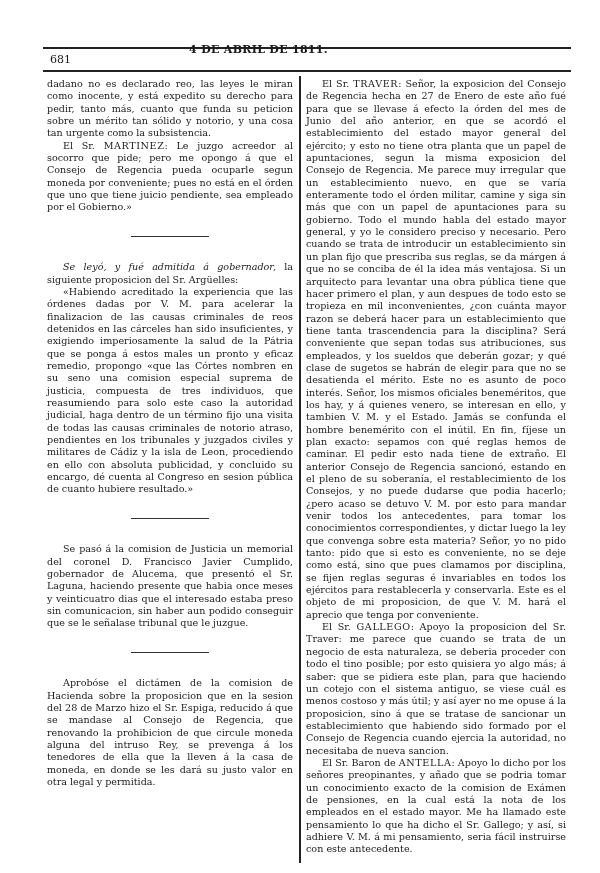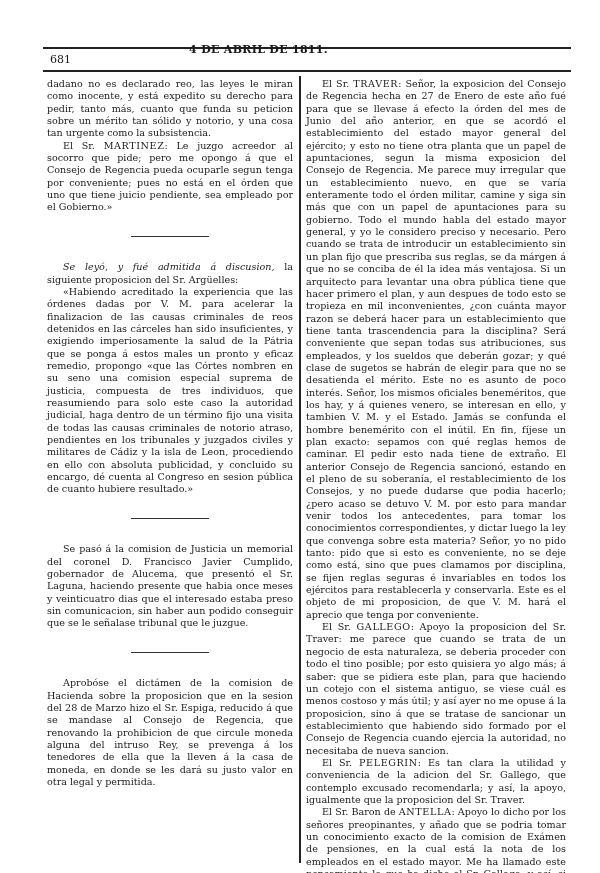--- a/index.html
+++ b/index.html
@@ -26,32 +26,31 @@
 </head>
 <body>
 
 <div class="rule rule-top"></div>
 <div class="page-number">681</div>
 <div class="running-title">4 DE ABRIL DE 1811.</div>
 <div class="rule rule-bottom"></div>
 
 <div class="col col-left">
   <p class="no-indent">dadano no es declarado reo, las leyes le miran como inocente, y está expedito su derecho para pedir, tanto más, cuanto que funda su peticion sobre un mérito tan sólido y notorio, y una cosa tan urgente como la subsistencia.</p>
-  <p><span>El Sr. </span><span class="speaker">MARTINEZ</span><span>: Le juzgo acreedor al socorro que pide; pero me opongo á que el Consejo de Regencia pueda ocuparle segun tenga por conveniente; pues no está en el órden que uno que tiene juicio pendiente, sea empleado por el Gobierno.»</span></p>
+  <p><span>El Sr. </span><span class="speaker">MARTINEZ</span><span>: Le juzgo acreedor al socorro que pide; pero me opongo á que el Consejo de Regencia pueda ocuparle segun moneda por conveniente; pues no está en el órden que uno que tiene juicio pendiente, sea empleado por el Gobierno.»</span></p>
   <div class="sep big"></div>
-  <p><em>Se leyó, y fué admitida á discusion,</em><span> la siguiente proposicion del Sr. Argüelles:</span></p>
+  <p><em>Se leyó, y fué admitida á gobernador,</em><span> la siguiente proposicion del Sr. Argüelles:</span></p>
   <p>«Habiendo acreditado la experiencia que las órdenes dadas por V. M. para acelerar la finalizacion de las causas criminales de reos detenidos en las cárceles han sido insuficientes, y exigiendo imperiosamente la salud de la Pátria que se ponga á estos males un pronto y eficaz remedio, propongo «que las Córtes nombren en su seno una comision especial suprema de justicia, compuesta de tres individuos, que reasumiendo para solo este caso la autoridad judicial, haga dentro de un término fijo una visita de todas las causas criminales de notorio atraso, pendientes en los tribunales y juzgados civiles y militares de Cádiz y la isla de Leon, procediendo en ello con absoluta publicidad, y concluido su encargo, dé cuenta al Congreso en sesion pública de cuanto hubiere resultado.»</p>
   <div class="sep big"></div>
   <p>Se pasó á la comision de Justicia un memorial del coronel D. Francisco Javier Cumplido, gobernador de Alucema, que presentó el Sr. Laguna, haciendo presente que habia once meses y veinticuatro dias que el interesado estaba preso sin comunicacion, sin haber aun podido conseguir que se le señalase tribunal que le juzgue.</p>
   <div class="sep big"></div>
   <p>Aprobóse el dictámen de la comision de Hacienda sobre la proposicion que en la sesion del 28 de Marzo hizo el Sr. Espiga, reducido á que se mandase al Consejo de Regencia, que renovando la prohibicion de que circule moneda alguna del intruso Rey, se prevenga á los tenedores de ella que la lleven á la casa de moneda, en donde se les dará su justo valor en otra legal y permitida.</p>
 
 </div>
 
 <div class="divider"></div>
 
 <div class="col col-right">
   <p><span>El Sr. </span><span class="speaker">TRAVER</span><span>: Señor, la exposicion del Consejo de Regencia hecha en 27 de Enero de este año fué para que se llevase á efecto la órden del mes de Junio del año anterior, en que se acordó el establecimiento del estado mayor general del ejército; y esto no tiene otra planta que un papel de apuntaciones, segun la misma exposicion del Consejo de Regencia. Me parece muy irregular que un establecimiento nuevo, en que se varía enteramente todo el órden militar, camine y siga sin más que con un papel de apuntaciones para su gobierno. Todo el mundo habla del estado mayor general, y yo le considero preciso y necesario. Pero cuando se trata de introducir un establecimiento sin un plan fijo que prescriba sus reglas, se da márgen á que no se conciba de él la idea más ventajosa. Si un arquitecto para levantar una obra pública tiene que hacer primero el plan, y aun despues de todo esto se tropieza en mil inconvenientes, ¿con cuánta mayor razon se deberá hacer para un establecimiento que tiene tanta trascendencia para la disciplina? Será conveniente que sepan todas sus atribuciones, sus empleados, y los sueldos que deberán gozar; y qué clase de sugetos se habrán de elegir para que no se desatienda el mérito. Este no es asunto de poco interés. Señor, los mismos oficiales beneméritos, que los hay, y á quienes venero, se interesan en ello, y tambien V. M. y el Estado. Jamás se confunda el hombre benemérito con el inútil. En fin, fíjese un plan exacto: sepamos con qué reglas hemos de caminar. El pedir esto nada tiene de extraño. El anterior Consejo de Regencia sancionó, estando en el pleno de su soberanía, el restablecimiento de los Consejos, y no puede dudarse que podia hacerlo; ¿pero acaso se detuvo V. M. por esto para mandar venir todos los antecedentes, para tomar los conocimientos correspondientes, y dictar luego la ley que convenga sobre esta materia? Señor, yo no pido tanto: pido que si esto es conveniente, no se deje como está, sino que pues clamamos por disciplina, se fijen reglas seguras é invariables en todos los ejércitos para restablecerla y conservarla. Este es el objeto de mi proposicion, de que V. M. hará el aprecio que tenga por conveniente.</span></p>
   <p><span>El Sr. </span><span class="speaker">GALLEGO</span><span>: Apoyo la proposicion del Sr. Traver: me parece que cuando se trata de un negocio de esta naturaleza, se deberia proceder con todo el tino posible; por esto quisiera yo algo más; á saber: que se pidiera este plan, para que haciendo un cotejo con el sistema antiguo, se viese cuál es menos costoso y más útil; y así ayer no me opuse á la proposicion, sino á que se tratase de sancionar un establecimiento que habiendo sido formado por el Consejo de Regencia cuando ejercia la autoridad, no necesitaba de nueva sancion.</span></p>
-  <p><span>El Sr. </span><span class="speaker">PELEGRIN</span><span>: Es tan clara la utilidad y conveniencia de la adicion del Sr. Gallego, que contemplo excusado recomendarla; y así, la apoyo, igualmente que la proposicion del Sr. Traver.</span></p>
   <p><span>El Sr. Baron de </span><span class="speaker">ANTELLA</span><span>: Apoyo lo dicho por los señores preopinantes, y añado que se podria tomar un conocimiento exacto de la comision de Exámen de pensiones, en la cual está la nota de los empleados en el estado mayor. Me ha llamado este pensamiento lo que ha dicho el Sr. Gallego; y así, si adhiere V. M. á mi pensamiento, seria fácil instruirse con este antecedente.</span></p>
 
 </div>
 
 </body></html>

